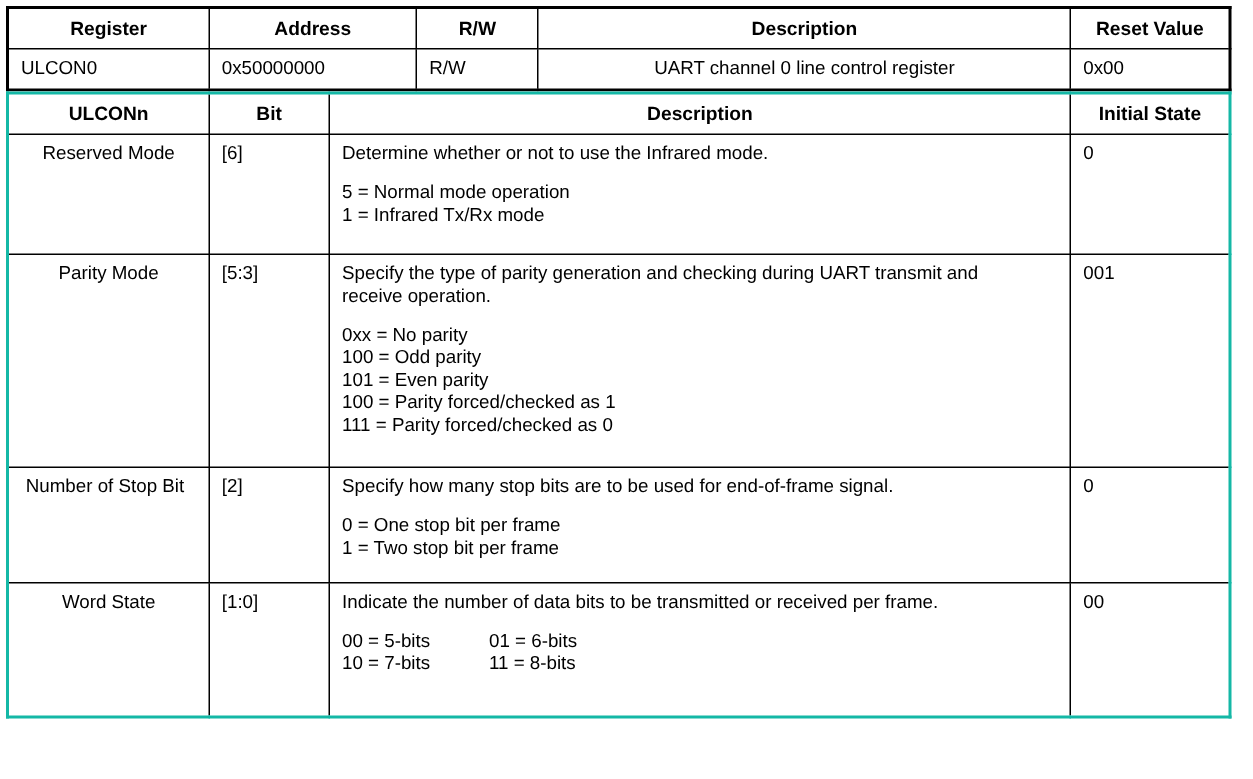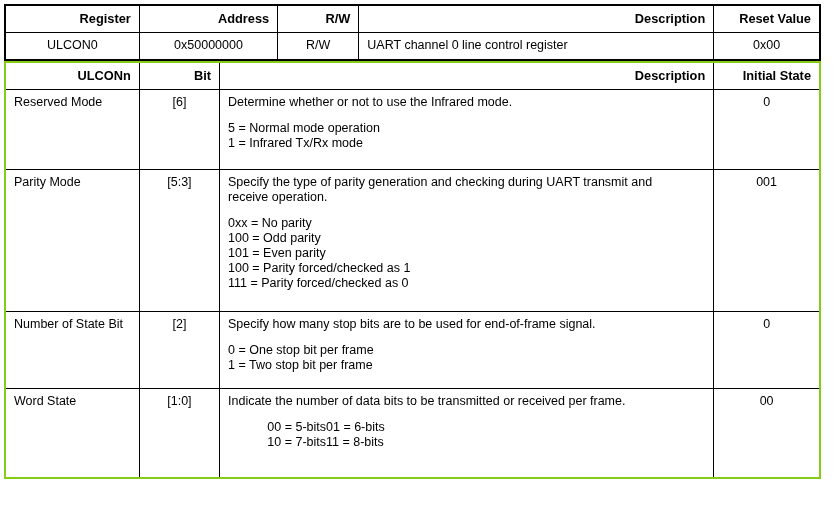--- a/index.html
+++ b/index.html
@@ -41,34 +41,34 @@
   }
   .t2 {
     position: absolute;
     left: 4px;
     top: 61px;
     width: 817px;
   }
   .t1 td, .t2 td { border-width: 1px; border-color:#000; border-style:solid; }
   
   .t1 { border: 2px solid #000; box-sizing: border-box; }
-  .t2 { border: 2px solid #84cc16; box-sizing: border-box; }
+  .t2 { border: 2px solid #14b8a6; box-sizing: border-box; }
 
   .cell {
     padding: 5px 8px 6px 8px;
     font-size: 12.5px;
     line-height: 15px;
   }
   .hdr .cell {
     font-weight: bold;
-    text-align: right;
+    text-align: center;
     font-size: 12.8px;
   }
-  .ctr { text-align: center; }
-  .lft { text-align: left; }
+  .ctr { }
+  .lft { text-align: center; }
 
   .r-h1 { height: 25px; }
   .r-d1 { height: 25px; }
 
   
   .rowh-res { height: 25px; }
   .rowh-ir  { height: 80px; }
   .rowh-par { height: 142px; }
   .rowh-stp { height: 77px; }
   .rowh-wrd { height: 89px; }
@@ -79,21 +79,20 @@
   .two-col-opts {
     display: block;
   }
   .two-col-opts .line {
     display: block;
     white-space: pre;
   }
   .two-col-opts .c1 {
     display: inline-block;
     width: 98px;
-    text-align: right;
   }
   .dash {
     display: block;
     text-align: center;
     font-size: 12.5px;
     line-height: 15px;
   }
   .topcell { vertical-align: top; }
 </style>
 </head>
@@ -209,21 +208,21 @@
             <div class="opt">111 = Parity forced/checked as 0</div>
           </div>
         </td>
         <td class="topcell">
             <div class="cell ctr">001</div>
           </td>
       </tr>
 
       <tr class="rowh-stp">
         <td class="topcell">
-            <div class="cell lft" style="max-width:112px">Number of State Bit</div>
+            <div class="cell lft" style="max-width:112px">Number of Stop Bit</div>
           </td>
         <td class="topcell">
             <div class="cell ctr">[2]</div>
           </td>
         <td class="topcell">
           <div class="cell">
             <div class="desc-lead">Specify how many stop bits are to be used for end-of-frame signal.</div>
             <div class="desc-gap"></div>
             <div class="opt">0 = One stop bit per frame</div>
             <div class="opt">1 = Two stop bit per frame</div>

